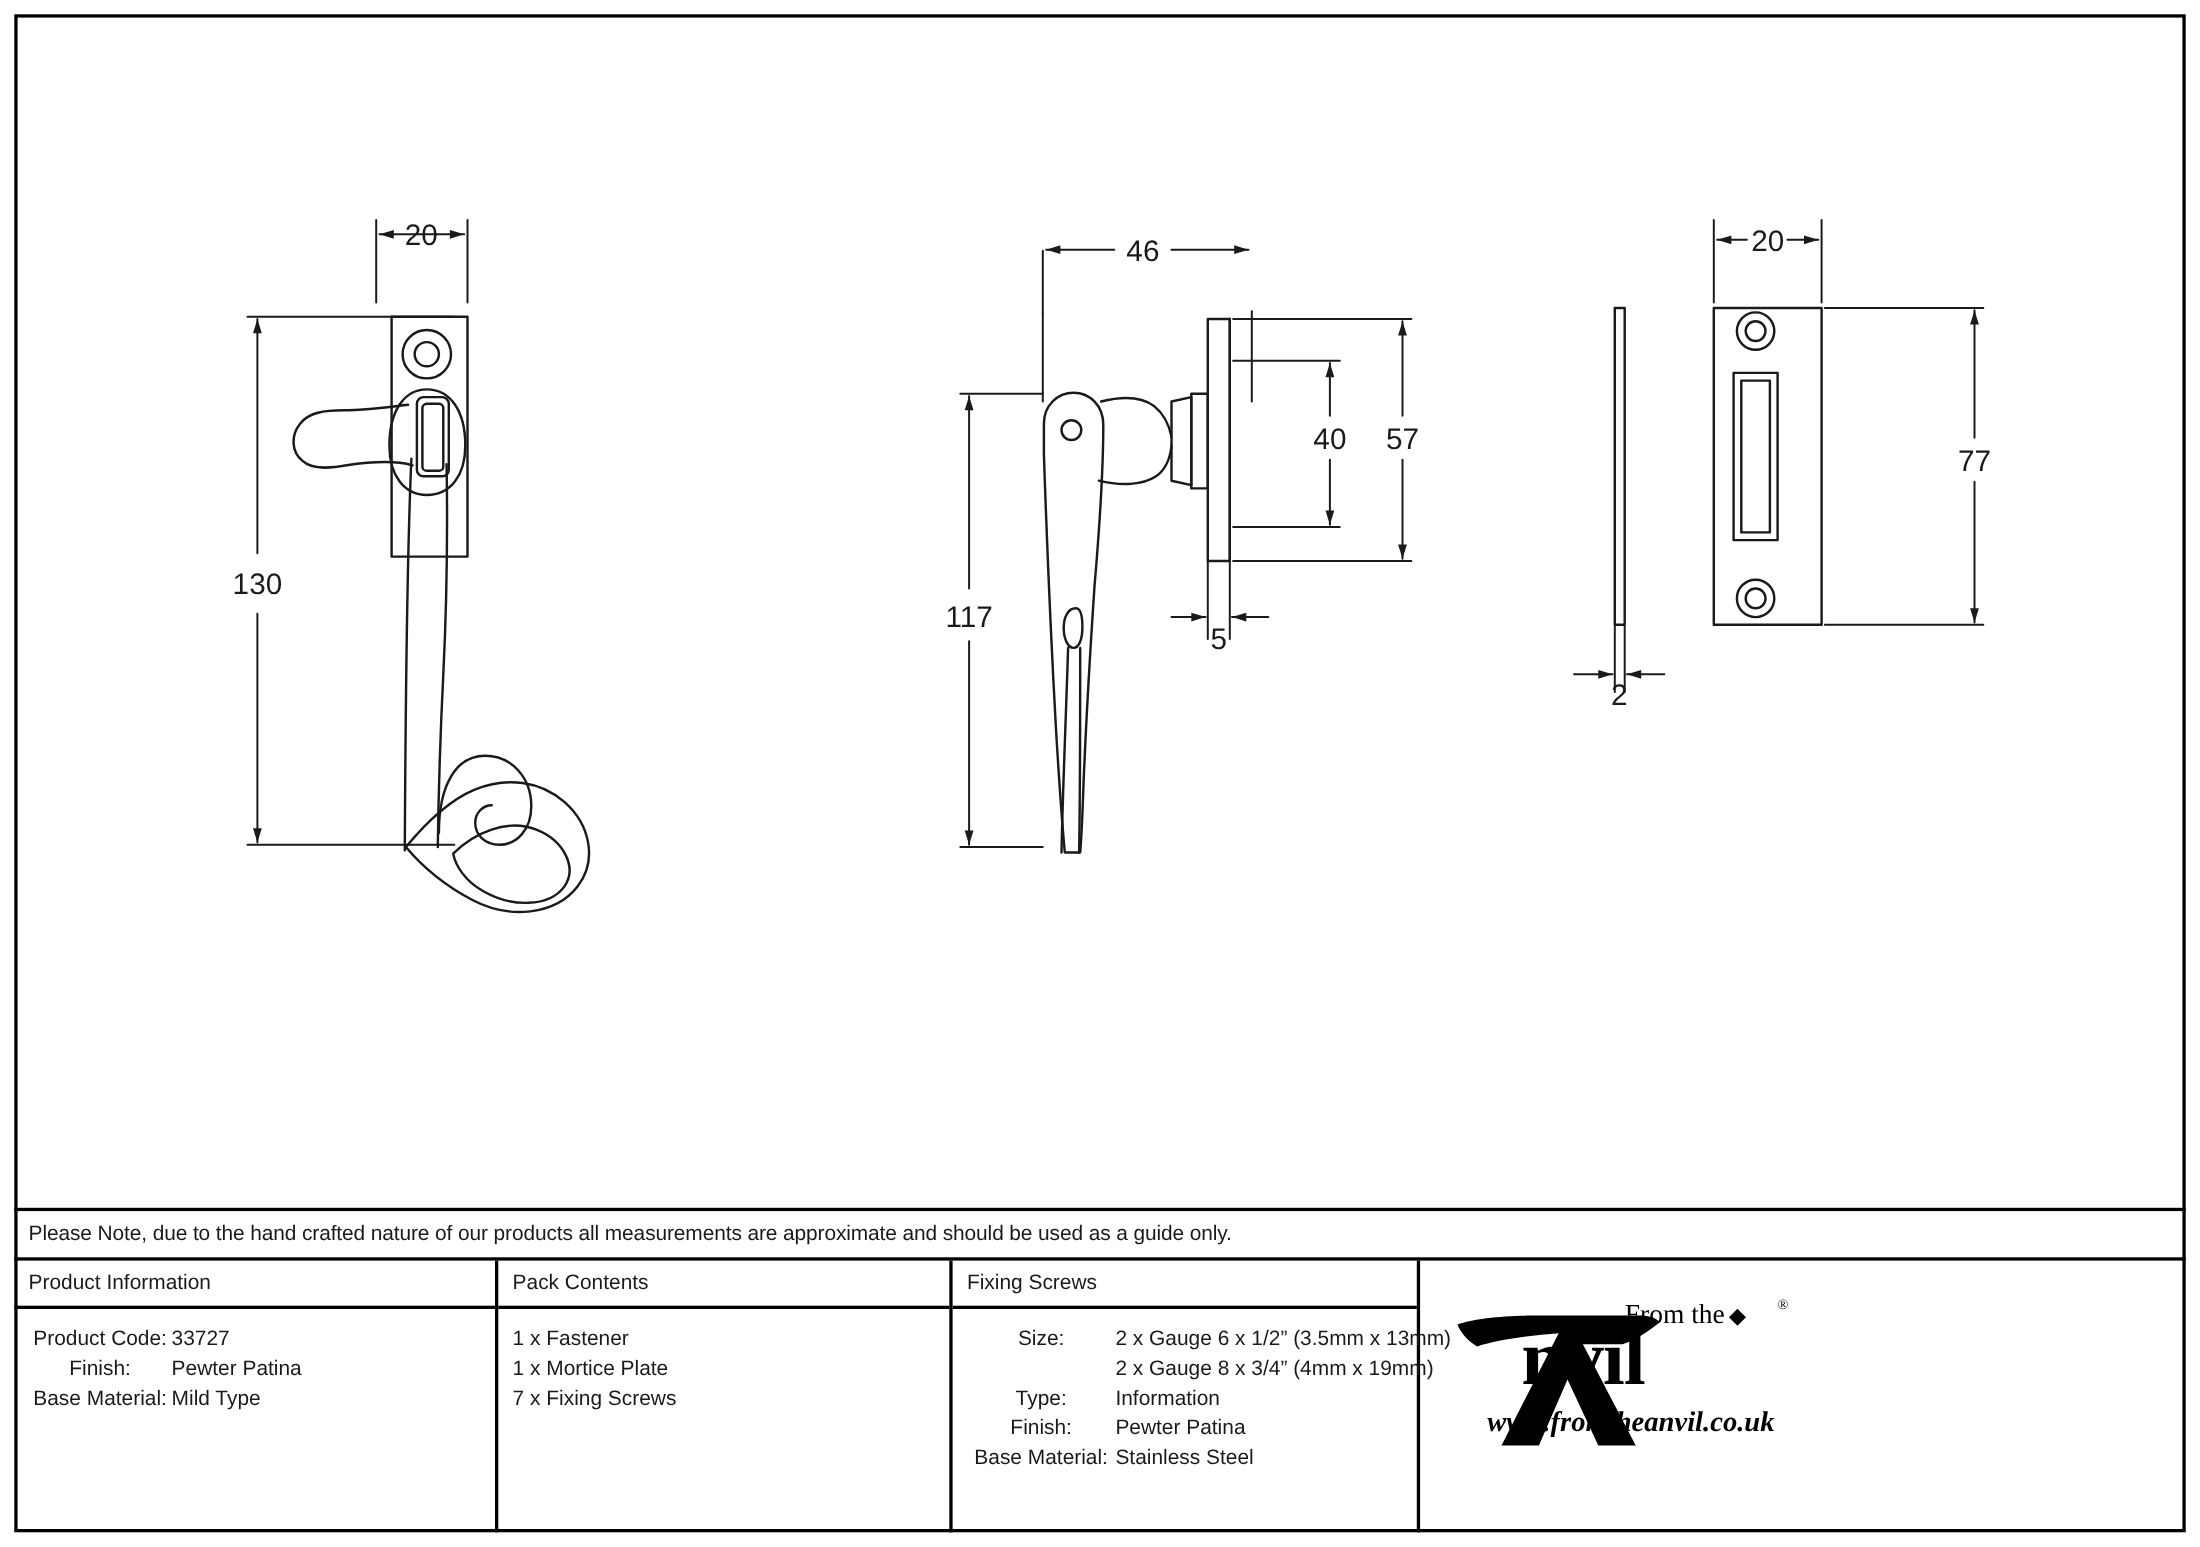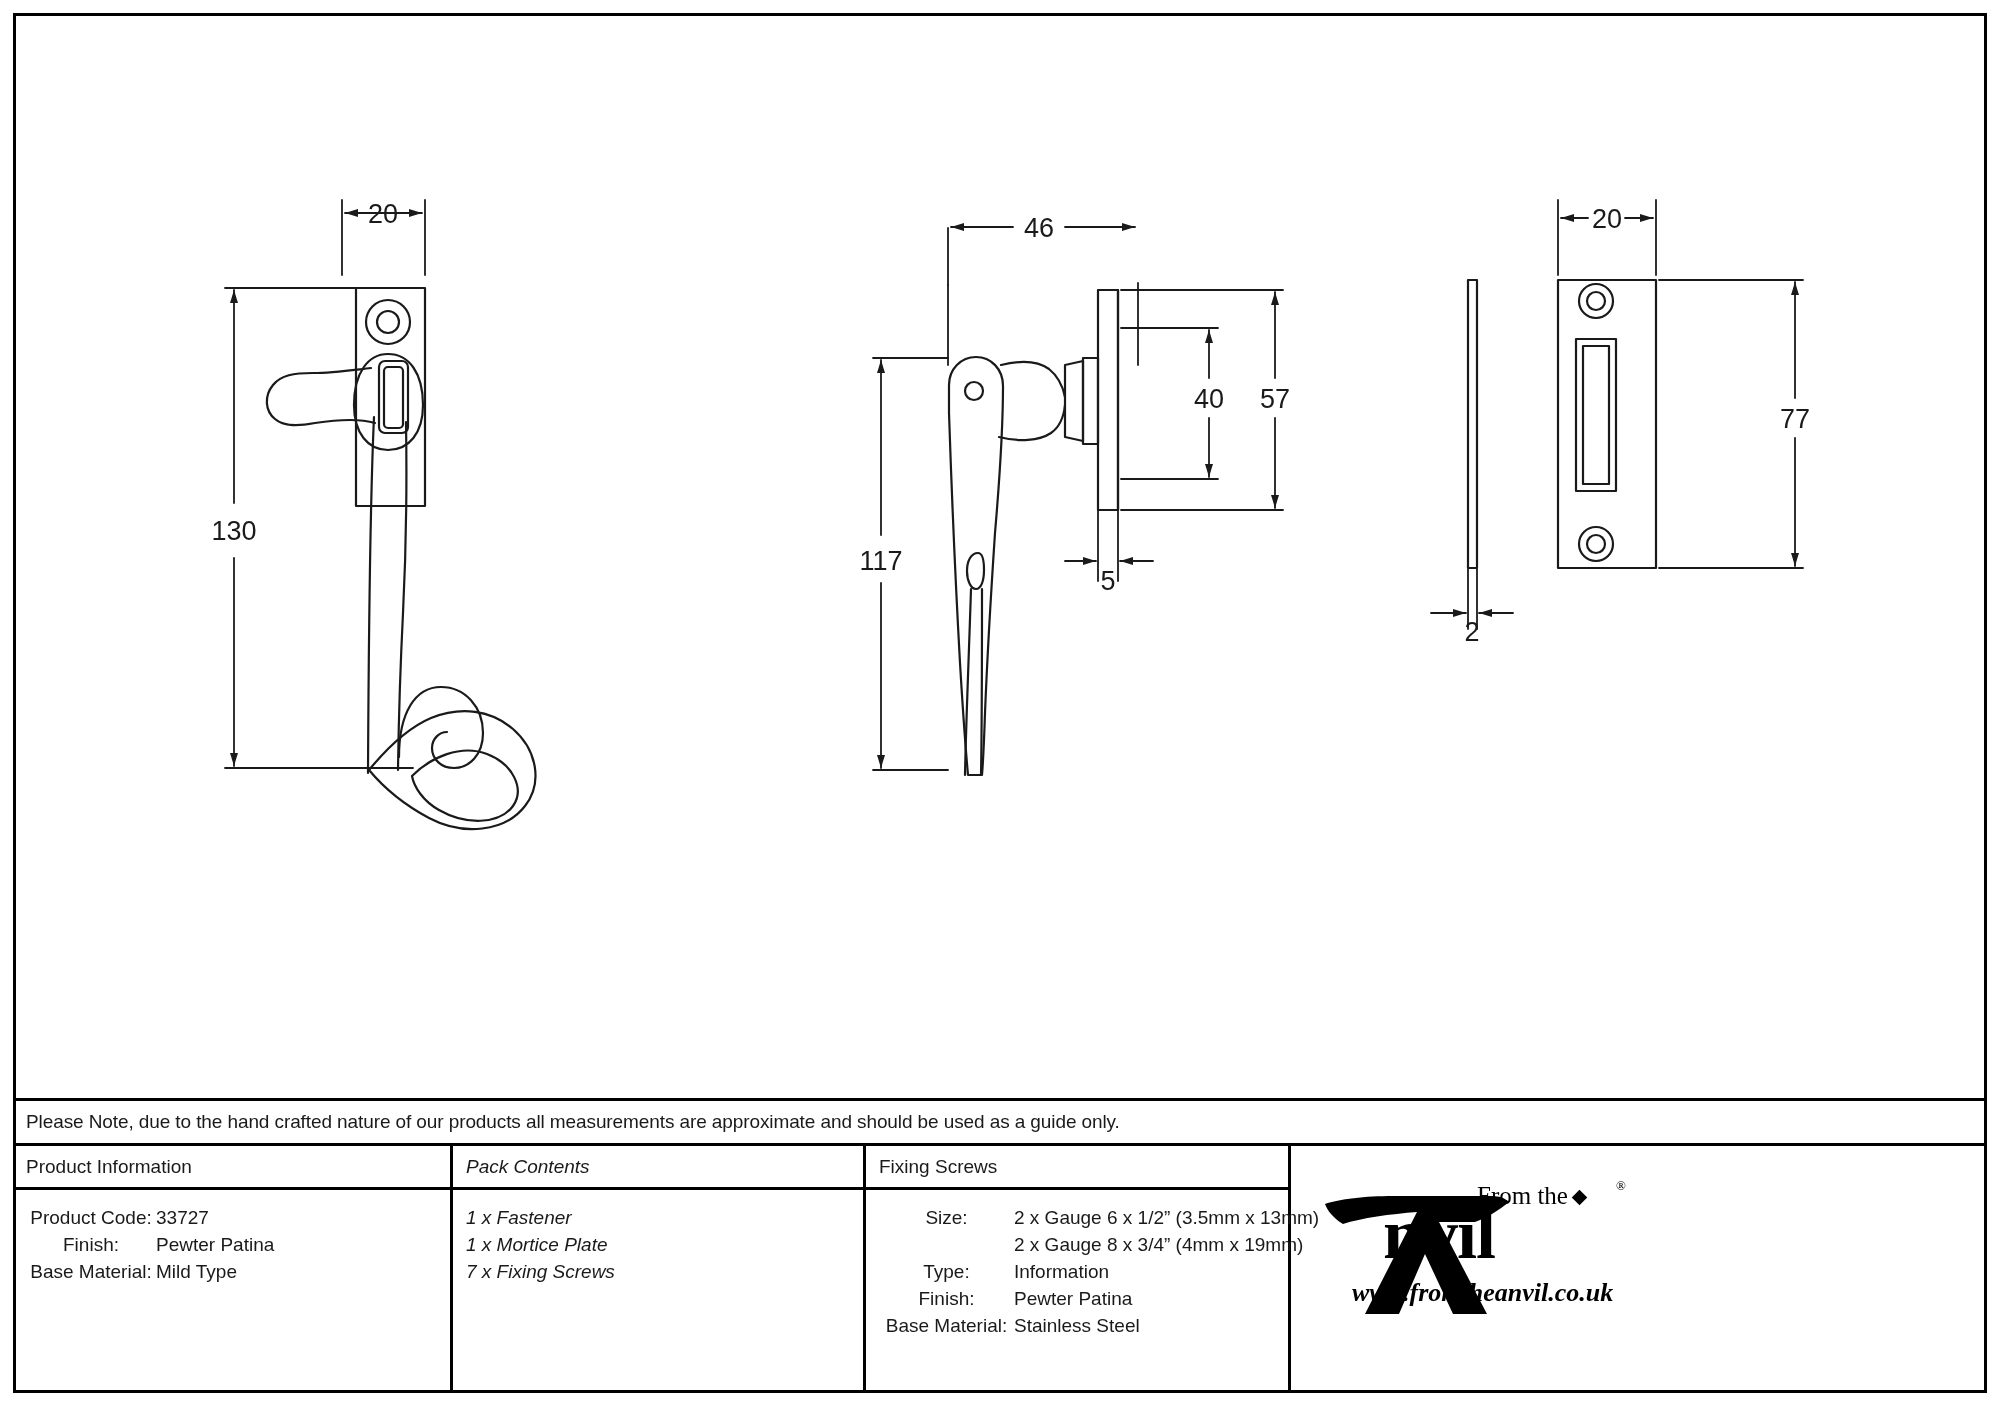--- a/index.html
+++ b/index.html
@@ -75,21 +75,21 @@
     box-sizing: border-box;
     border-radius: 20px;
   }
   .col {
     box-sizing: border-box;
     border-right: 3px solid #000;
     position: relative;
   }
   .col:last-child { border-right: none; }
   .col-pi  { width: 440px; }
-  .col-pc  { width: 413px; font-style: italic; }
+  .col-pc  { width: 413px; }
   .col-fs  { width: 425px; }
   .col-logo{ width: 693px; }
 
   .col-head {
     height: 44px;
     border-bottom: 3px solid #000;
     box-sizing: border-box;
     display: flex;
     align-items: center;
     padding-left: 13px;

